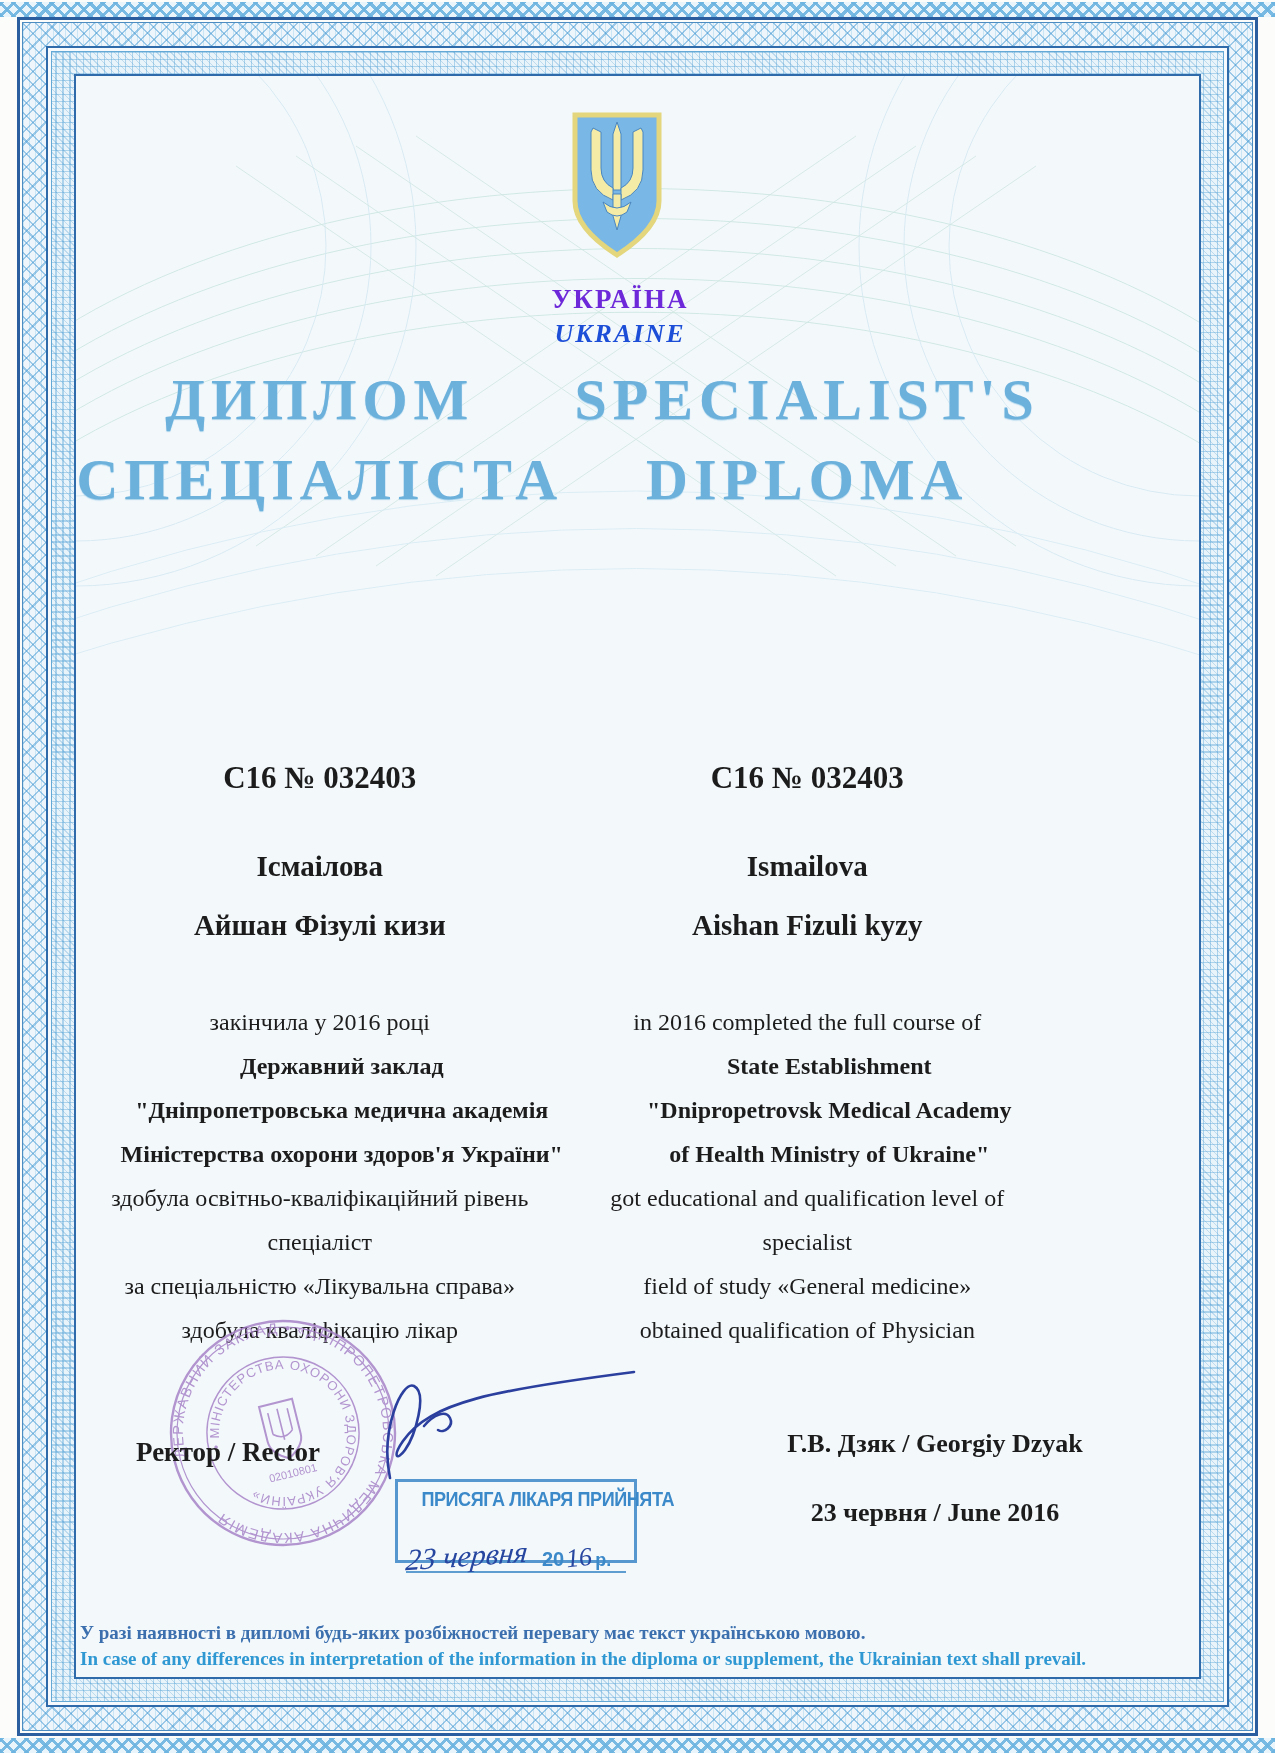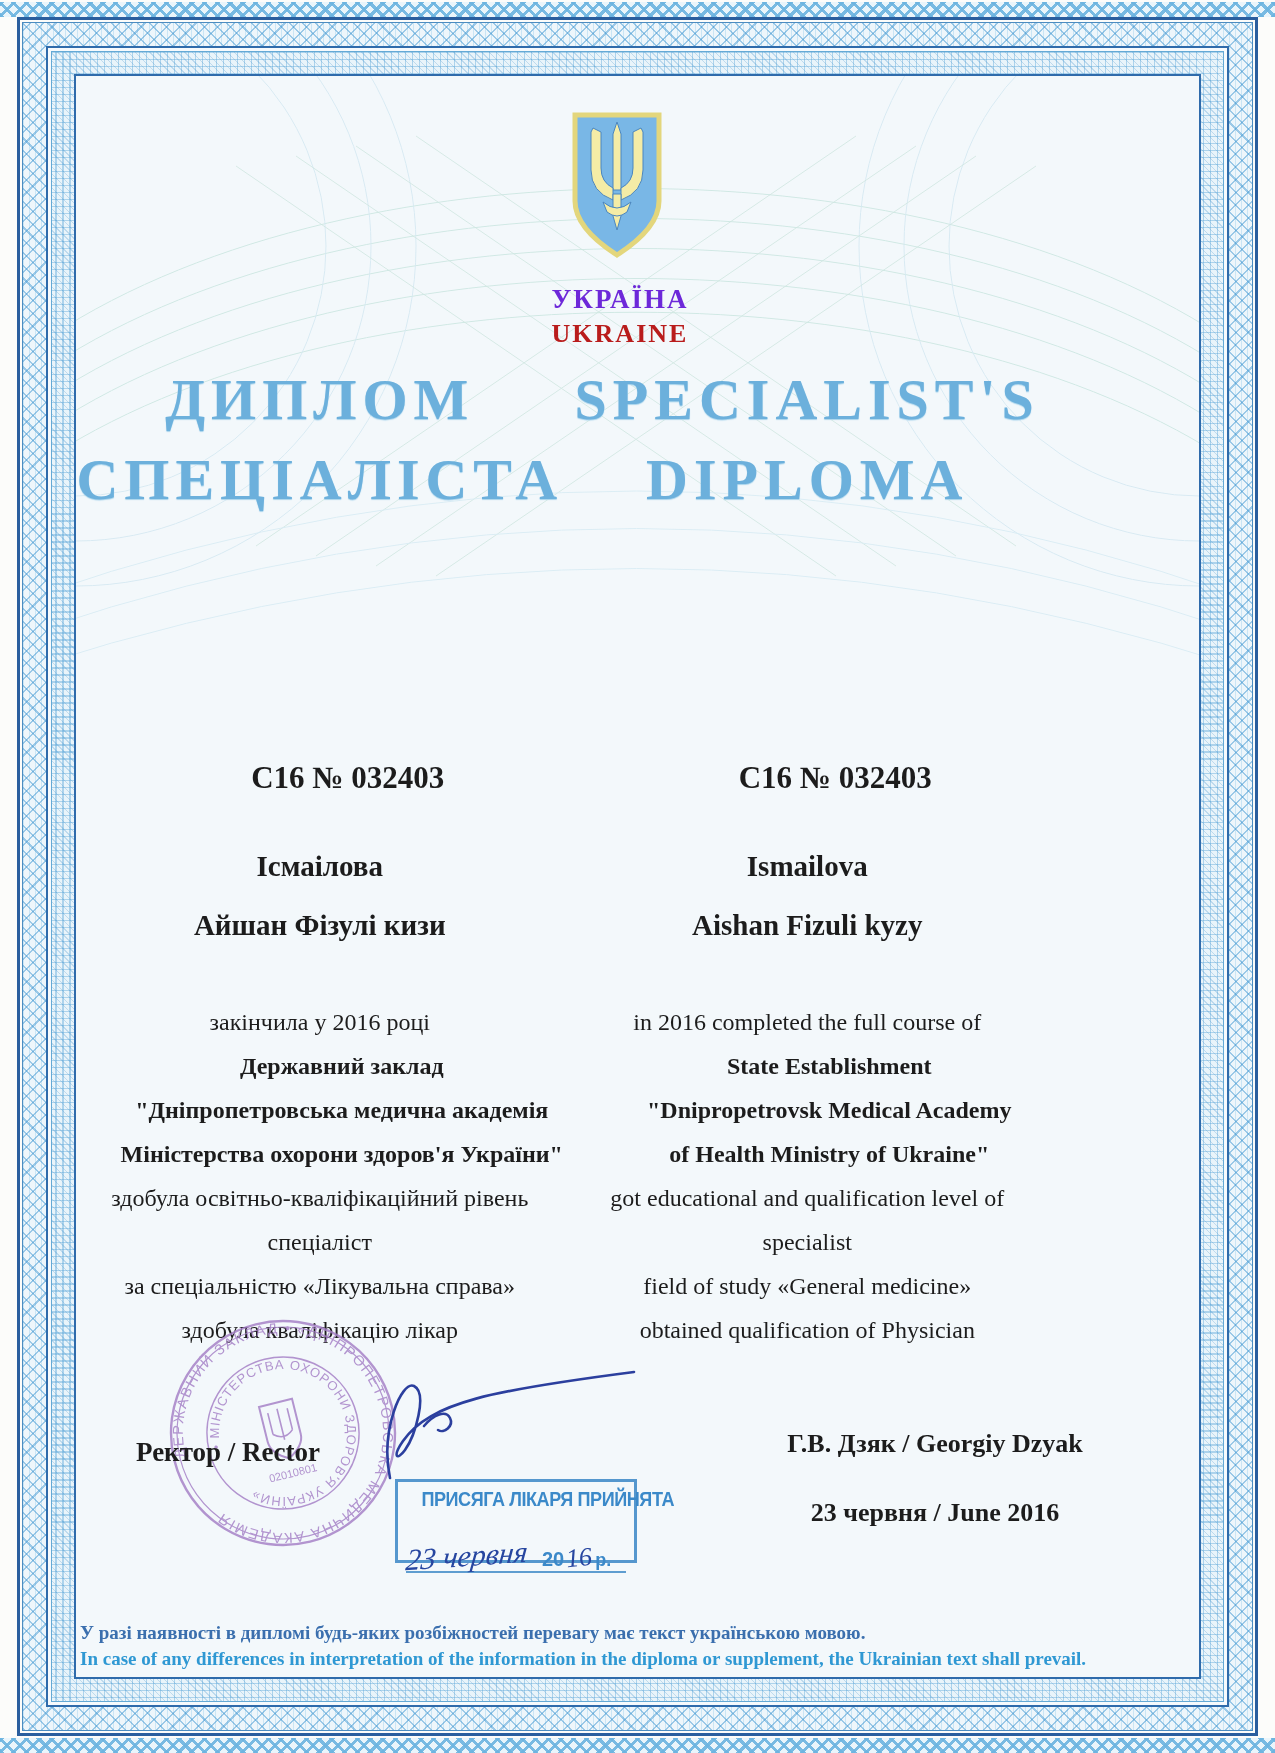--- a/index.html
+++ b/index.html
@@ -35,32 +35,32 @@
       repeating-linear-gradient(90deg, rgba(80,160,214,.40) 0 1.5px, transparent 1.5px 7px),
       repeating-linear-gradient(45deg, rgba(60,140,200,.25) 0 1px, transparent 1px 5px),
       #e9f4fa;
   }
   .content-area{position:absolute;inset:74px;border:2px solid #2f6bab;background:#f3f8fb;}
   .guilloche{position:absolute;left:76px;top:76px;pointer-events:none;}
   
   .emblem{position:absolute;left:565px;top:110px;}
   .country{position:absolute;left:76px;width:1088px;text-align:center;font-weight:bold;letter-spacing:2px;}
   .country-uk{top:284px;font-size:27px;color:#6d28d9;}
-  .country-en{top:319px;font-size:26px;color:#b91c1c;}
+  .country-en{top:319px;font-size:26px;color:#1d4ed8;font-style:italic;}
   
   .cols{position:absolute;left:76px;width:975px;display:grid;grid-template-columns:1fr 1fr;}
   .cols .cell{text-align:center;}
   
   .titles{top:360px;}
   .title-line{
     font-size:58px;font-weight:bold;line-height:80px;letter-spacing:6px;
     color:#6cb0dc;text-shadow:0 1px 1px #a9d4ec;
   }
   
-  .serials{top:760px;padding-left:28px;}
+  .serials{top:760px;}
   .serial{font-size:31px;font-weight:bold;}
   
   .names{top:850px;}
   .name-l1{font-size:29px;font-weight:bold;margin-bottom:26px;}
   .name-l2{font-size:29px;font-weight:bold;}
   
   .bodytext{top:1000px;}
   .bline{font-size:24px;line-height:44px;}
   .bline.b{font-weight:bold;margin-left:44px;}
   

